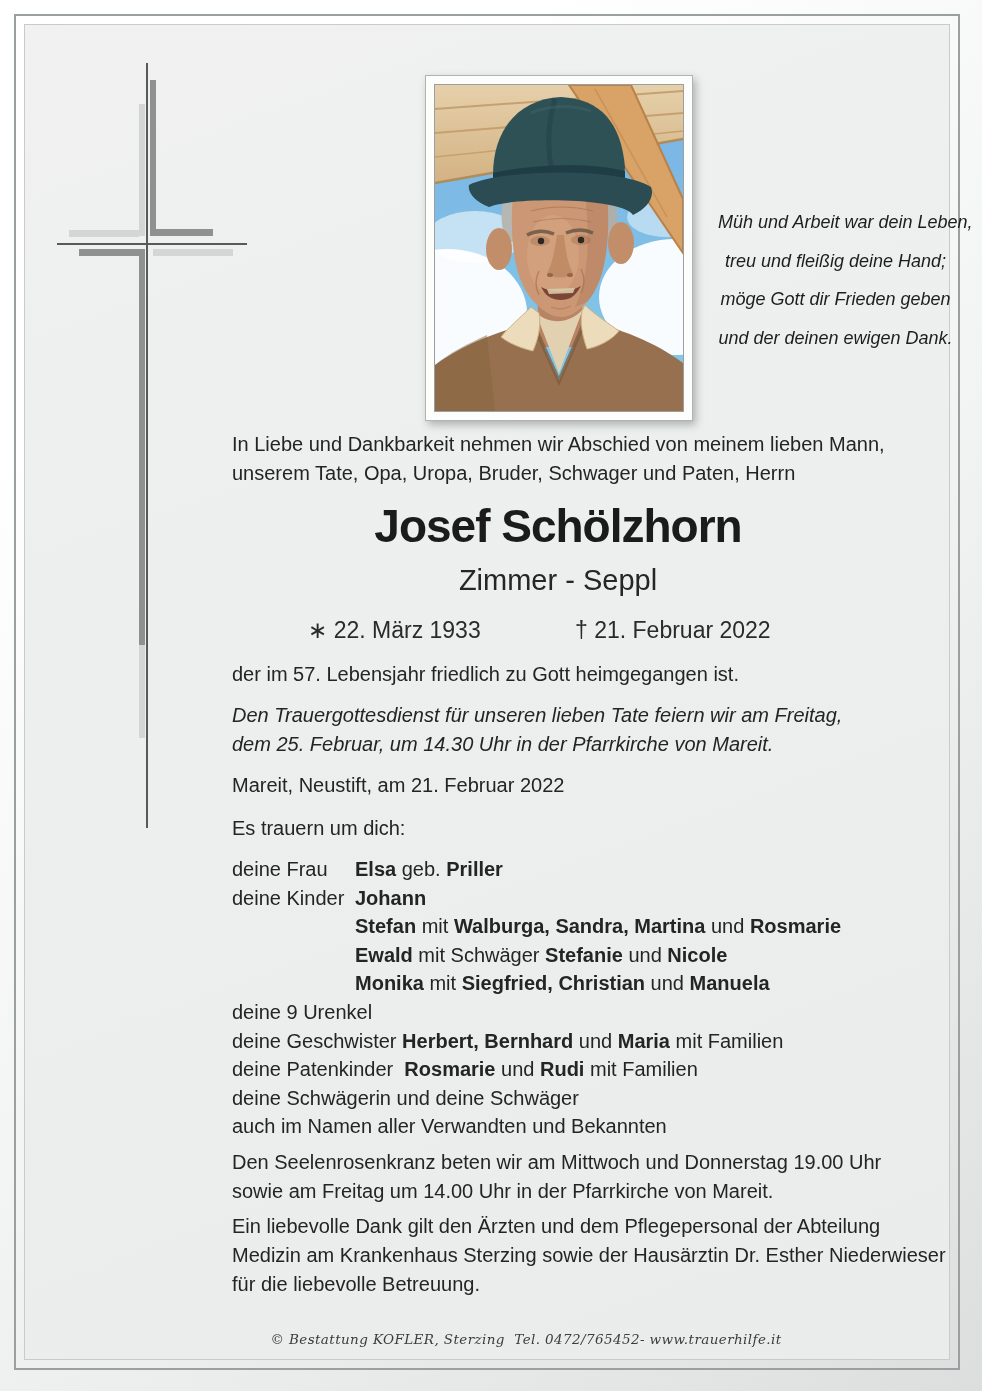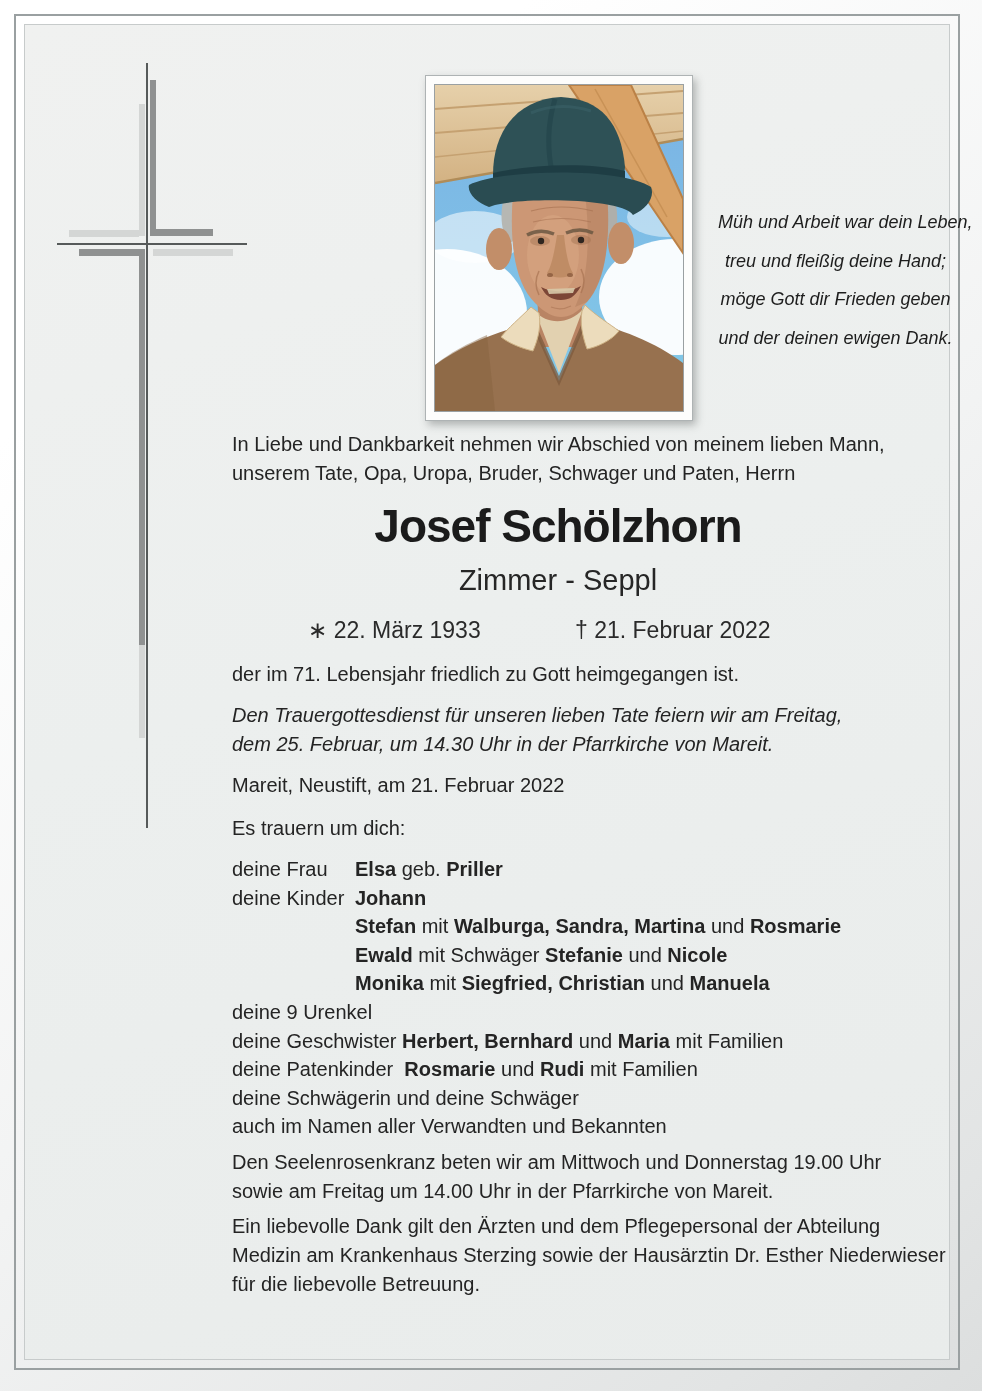--- a/index.html
+++ b/index.html
@@ -182,21 +182,21 @@
   <div class="col names">
     <div class="deceased-name">Josef Schölzhorn</div>
     <div class="nickname">Zimmer - Seppl</div>
   </div>
 
   <div class="col dates">
     <span class="birth"><span>∗</span> <span>22. März 1933</span></span>
     <span class="death"><span>†</span> <span>21. Februar 2022</span></span>
   </div>
 
-  <div class="col age-line line">der im 71. Lebensjahr friedlich zu Gott heimgegangen ist.</div>
+  <div class="col age-line line">der im 57. Lebensjahr friedlich zu Gott heimgegangen ist.</div>
 
   <div class="col service">
       <div class="line">Den Trauergottesdienst für unseren lieben Tate feiern wir am Freitag,</div>
       <div class="line">dem 25. Februar, um 14.30 Uhr in der Pfarrkirche von Mareit.</div>
     </div>
 
   <div class="col place-date line">Mareit, Neustift, am 21. Februar 2022</div>
 
   <div class="col mourning-intro line">Es trauern um dich:</div>
 
@@ -217,13 +217,14 @@
       <div class="line">Den Seelenrosenkranz beten wir am Mittwoch und Donnerstag 19.00 Uhr</div>
       <div class="line">sowie am Freitag um 14.00 Uhr in der Pfarrkirche von Mareit.</div>
     </div>
 
   <div class="col thanks">
       <div class="line">Ein liebevolle Dank gilt den Ärzten und dem Pflegepersonal der Abteilung</div>
       <div class="line">Medizin am Krankenhaus Sterzing sowie der Hausärztin Dr. Esther Niederwieser</div>
       <div class="line">für die liebevolle Betreuung.</div>
     </div>
 
+  <div class="footer">© Bestattung KOFLER, Sterzing  Tel. 0472/765452- www.trauerhilfe.it</div>
 </div>
 
 </body></html>

